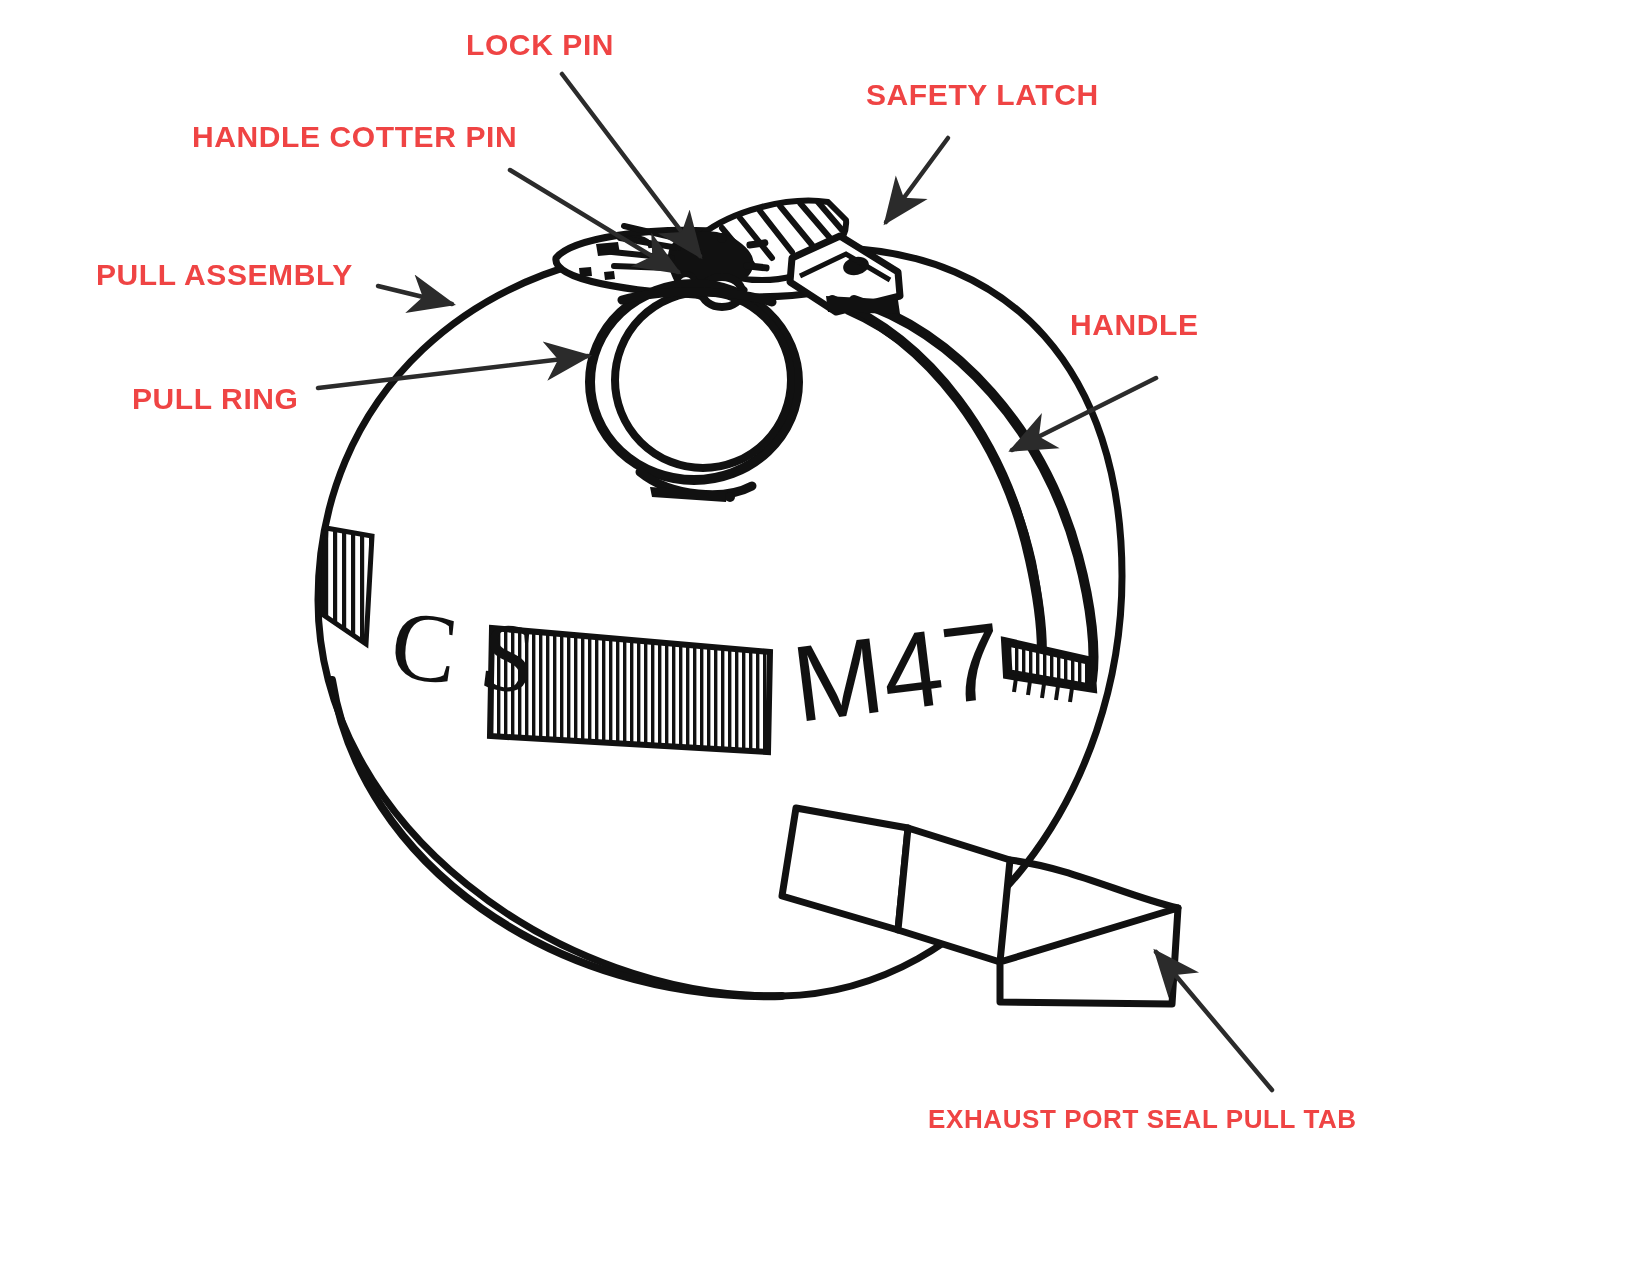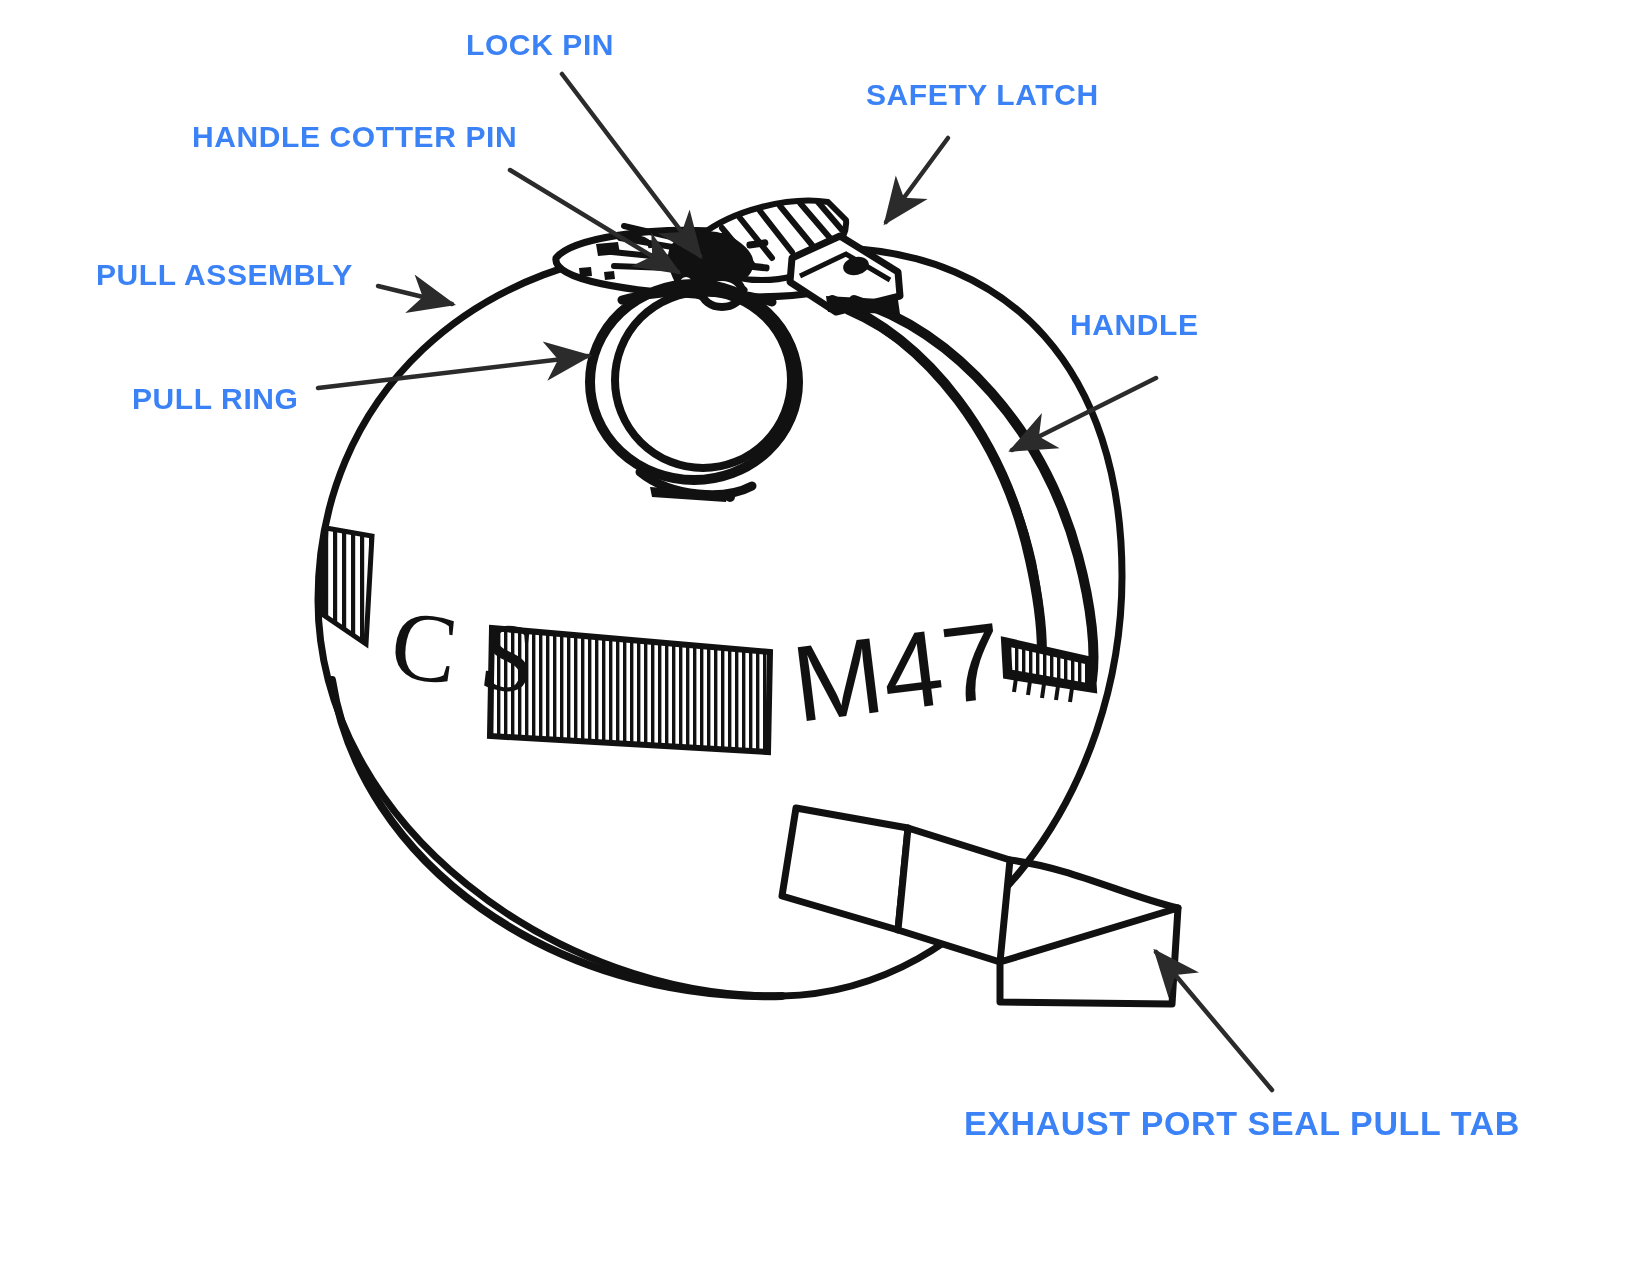--- a/index.html
+++ b/index.html
@@ -27,32 +27,32 @@
     left: 0; top: 0;
     width: 1650px;
     height: 1262px;
   }
   .callout-label {
     position: absolute;
     font-family: "Liberation Sans", sans-serif;
     font-weight: bold;
     font-size: 30px;
     letter-spacing: 0.6px;
-    color: #3b82f6;
+    color: #ef4444;
     white-space: nowrap;
     line-height: 1;
   }
   .lbl-lock-pin        { left: 466px;  top: 30px; }
   .lbl-safety-latch    { left: 866px;  top: 80px; }
   .lbl-safety-cotter   { left: 192px;  top: 122px; }
   .lbl-body-assembly   { left: 96px;   top: 260px; }
   .lbl-handle          { left: 1070px; top: 310px; }
   .lbl-pull-ring       { left: 132px;  top: 384px; }
   .lbl-exhaust         { left: 928px;  top: 1106px;
-                         font-size: 34px; margin-left: 36px; }
+                         font-size: 26px; }
 </style>
 </head>
 <body>
 
 <div id="stage">
 
   <svg id="figure" viewBox="0 0 1650 1262" xmlns="http://www.w3.org/2000/svg">
 
     <defs>
 

